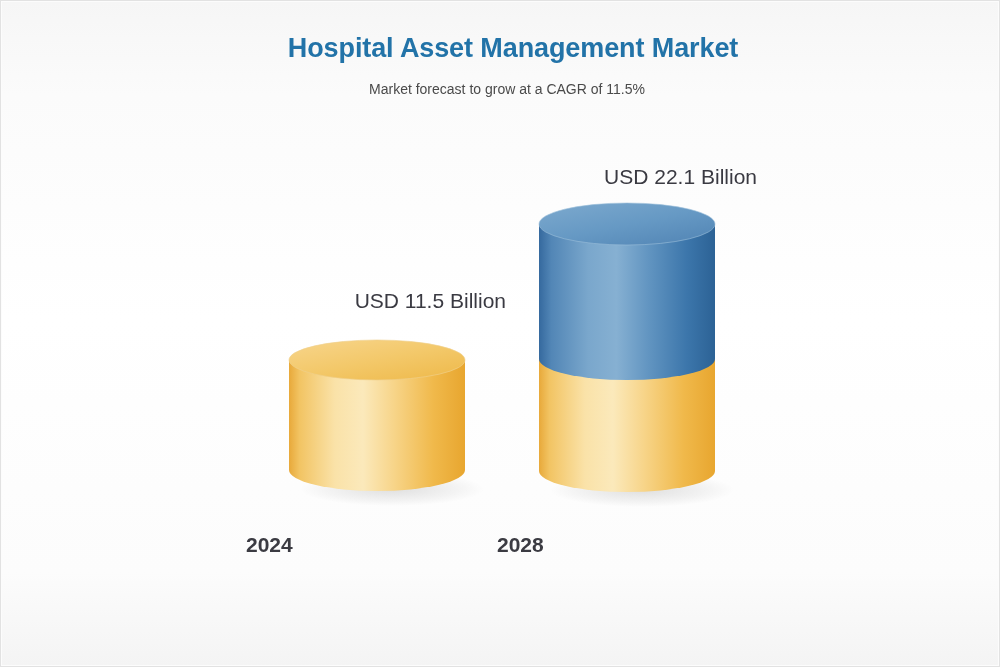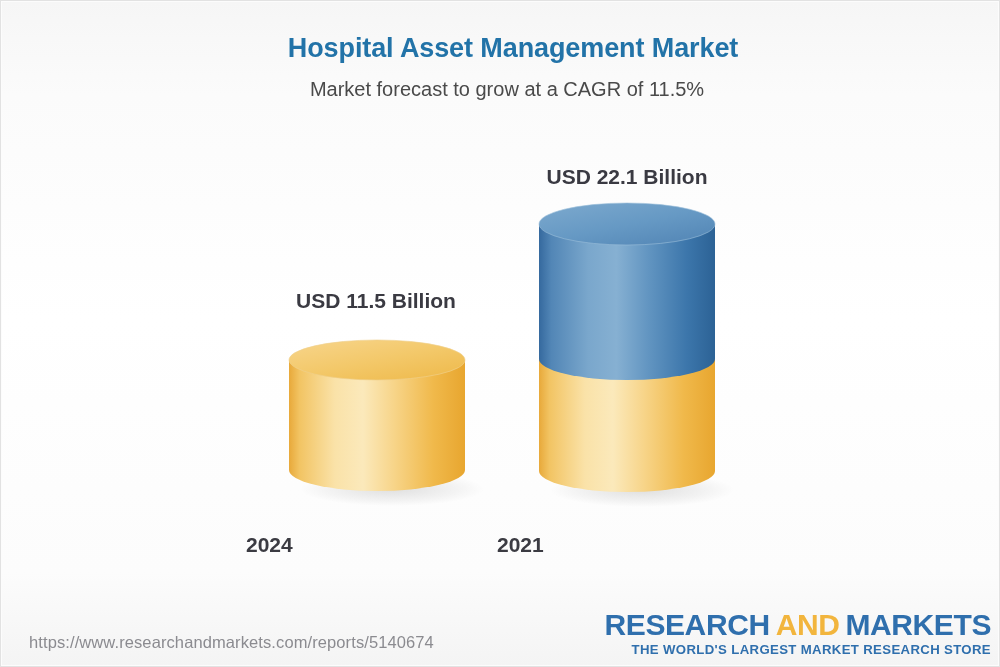--- a/index.html
+++ b/index.html
@@ -42,44 +42,44 @@
   }
   #chart-title {
     font-size: 27px;
     font-weight: bold;
     color: #2273a8;
     letter-spacing: -0.1px;
     margin: 0;
     line-height: 34px;
   }
   #chart-subtitle {
-    font-size: 20px;
+    font-size: 14px;
     font-weight: normal;
     color: #4a4a4a;
     margin: 11px 12px 0 0;
     line-height: 26px;
   }
 
   
   #plot {
     position: absolute;
     left: 0;
     top: 0;
     width: 1000px;
     height: 600px;
   }
 
   .bar-group { position: absolute; }
 
   .value-label {
     position: absolute;
     width: 260px;
-    text-align: center;
+    text-align: right;
     font-size: 21px;
-    font-weight: bold;
+    font-weight: normal;
     color: #3a3a42;
     white-space: nowrap;
   }
 
   .cat-label {
     position: absolute;
     width: 260px;
     text-align: left;
     font-size: 21px;
     font-weight: bold;
@@ -224,25 +224,17 @@
 
           <path d="M 1,157 L 1,269 A 88,21 0 0 0 177,269 L 177,157 Z" fill="url(#gold-body2)"></path>
 
           <path d="M 1,22 L 1,157 A 88,21 0 0 0 177,157 L 177,22 Z" fill="url(#blue-body)"></path>
 
           <ellipse cx="89" cy="22" rx="88" ry="21" fill="url(#blue-top)"></ellipse>
           <ellipse cx="89" cy="22" rx="88" ry="21" fill="none" stroke="#9cc0da" stroke-width="0.8" opacity="0.75"></ellipse>
         </svg>
       </div>
 
-      <div class="cat-label" style="left:0; top:532px;">2021</div>
+      <div class="cat-label" style="left:0; top:532px;">2028</div>
     </div>
   </div>
 
-  <div id="footer">
-    <div id="source-url">https://www.researchandmarkets.com/reports/5140674</div>
-
-    <div id="logo">
-      <div id="logo-wordmark"><span class="logo-blue">RESEARCH</span><span class="logo-gold" style="margin:0 6px;">AND</span><span class="logo-blue">MARKETS</span></div>
-      <div id="logo-tagline">THE WORLD'S LARGEST MARKET RESEARCH STORE</div>
-    </div>
-  </div>
 </div>
 
 </body></html>

